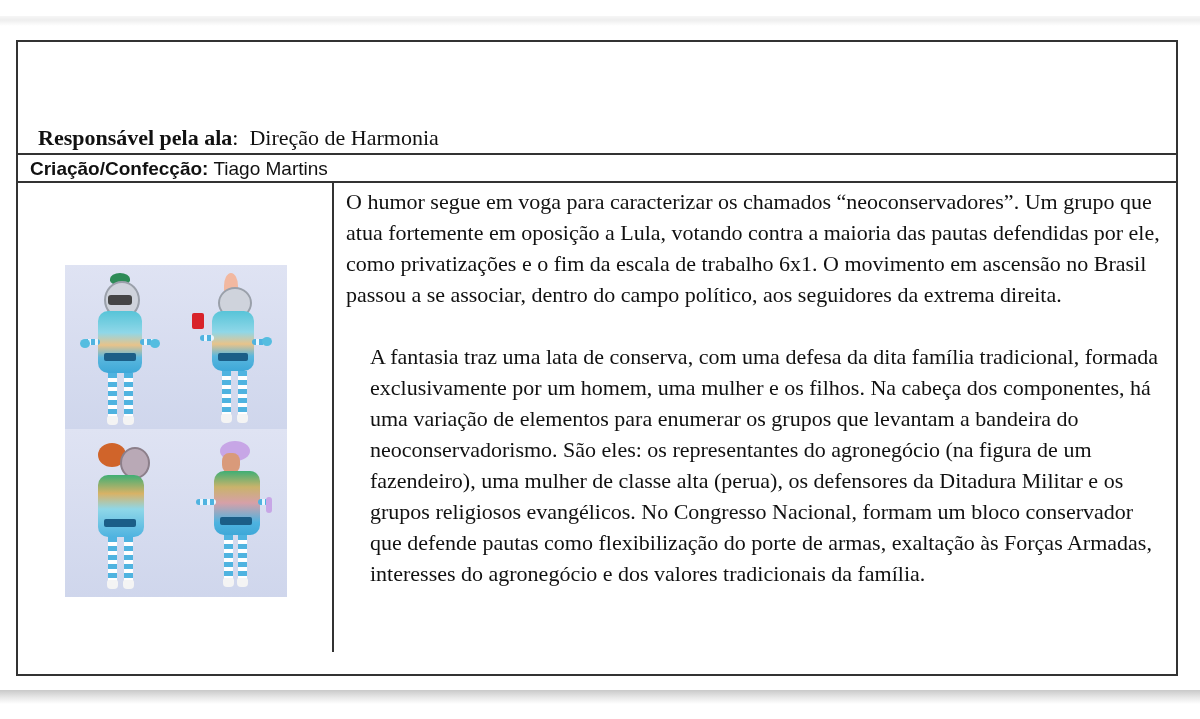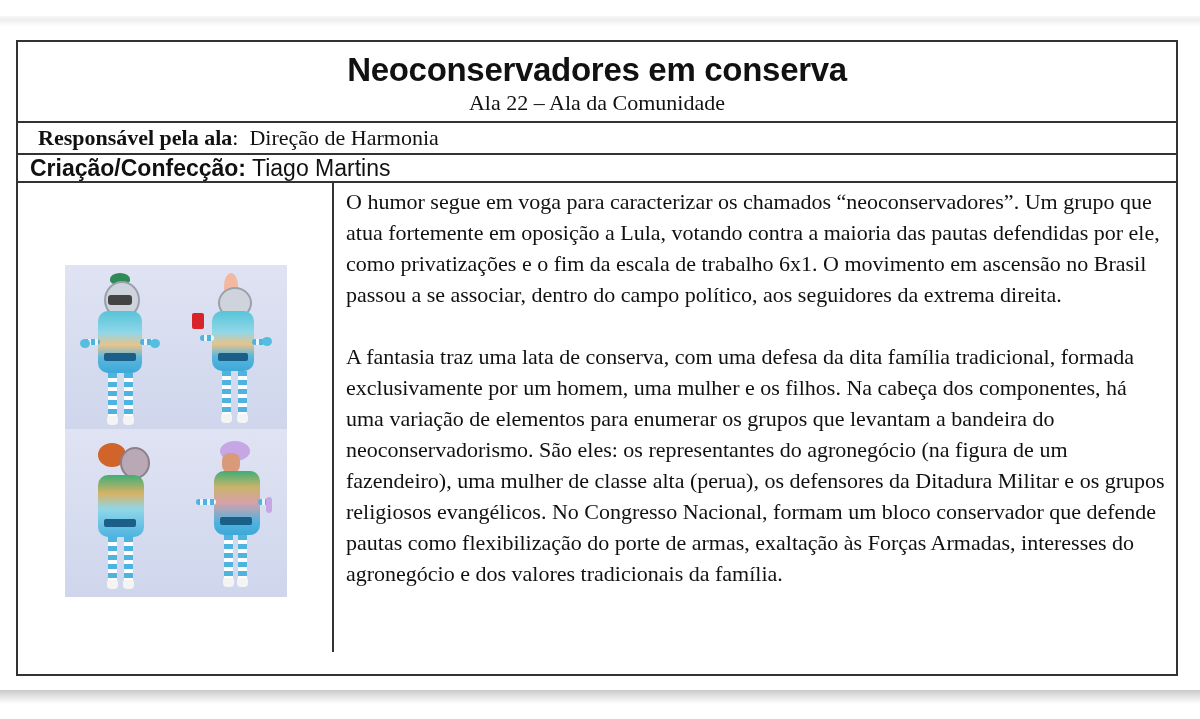--- a/index.html
+++ b/index.html
@@ -27,21 +27,21 @@
   .row-title { top: 0; height: 81px; border-bottom: 2px solid #333; text-align: center; }
   .title {
     font-family: "Liberation Sans", sans-serif;
     font-weight: bold; font-size: 33px; letter-spacing: -0.3px;
     margin-top: 8px; line-height: 40px;
   }
   .subtitle { font-size: 22px; line-height: 26px; margin-top: 0px; }
   .row-resp { top: 81px; height: 32px; border-bottom: 2px solid #333; padding-left: 20px; font-size: 22px; line-height: 30px; }
   .row-resp .lbl { font-weight: bold; }
   .row-criacao { top: 113px; height: 28px; border-bottom: 2px solid #333; padding-left: 12px;
-    font-family: "Liberation Sans", sans-serif; font-size: 23px; line-height: 27px; }
+    font-family: "Liberation Sans", sans-serif; font-size: 19px; line-height: 27px; }
   .row-criacao .lbl { font-weight: bold; }
   .row-content { top: 141px; height: 469px; }
   .img-col {
     position: absolute; left: 0; top: 0; width: 316px; height: 100%;
     border-right: 2px solid #333; box-sizing: border-box;
   }
   .photo-grid {
     position: absolute; left: 47px; top: 82px; width: 222px; height: 332px;
     display: grid; grid-template-columns: 110px 112px; grid-template-rows: 164px 168px;
   }
@@ -62,33 +62,29 @@
   }
   .boot { position: absolute; width: 11px; height: 9px; background: #f4f4f4; border-radius: 2px 2px 4px 4px; }
   .arm { position: absolute; height: 6px; background: repeating-linear-gradient(90deg,#4fb3e0 0 4px,#e8f6ff 4px 7px); border-radius: 3px; }
   .hand { position: absolute; width: 10px; height: 9px; background: #55bde0; border-radius: 50%; }
   .text-col {
     position: absolute; left: 316px; top: 0; right: 0; height: 100%;
     padding: 3px 10px 0 12px; box-sizing: border-box;
     font-size: 22px; line-height: 31px; color: #111;
   }
   .text-col p { margin: 0; }
-  .text-col p + p { margin-top: 31px; }
+  .text-col p + p { margin-top: 31px; margin-left: 24px; }
 </style>
 </head>
 <body>
 
 <div class="top-shade"></div>
 
 <div class="sheet">
 
-  <div class="row row-title">
-    <div class="title">Neoconservadores em conserva</div>
-    <div class="subtitle">Ala 22 – Ala da Comunidade</div>
-  </div>
 
   <div class="row row-resp">
     <span class="lbl">Responsável pela ala</span><span>:</span>&nbsp; <span>Direção de Harmonia</span>
   </div>
 
   <div class="row row-criacao">
     <span class="lbl">Criação/Confecção:</span> <span>Tiago Martins</span>
   </div>
 
   <div class="row row-content">

